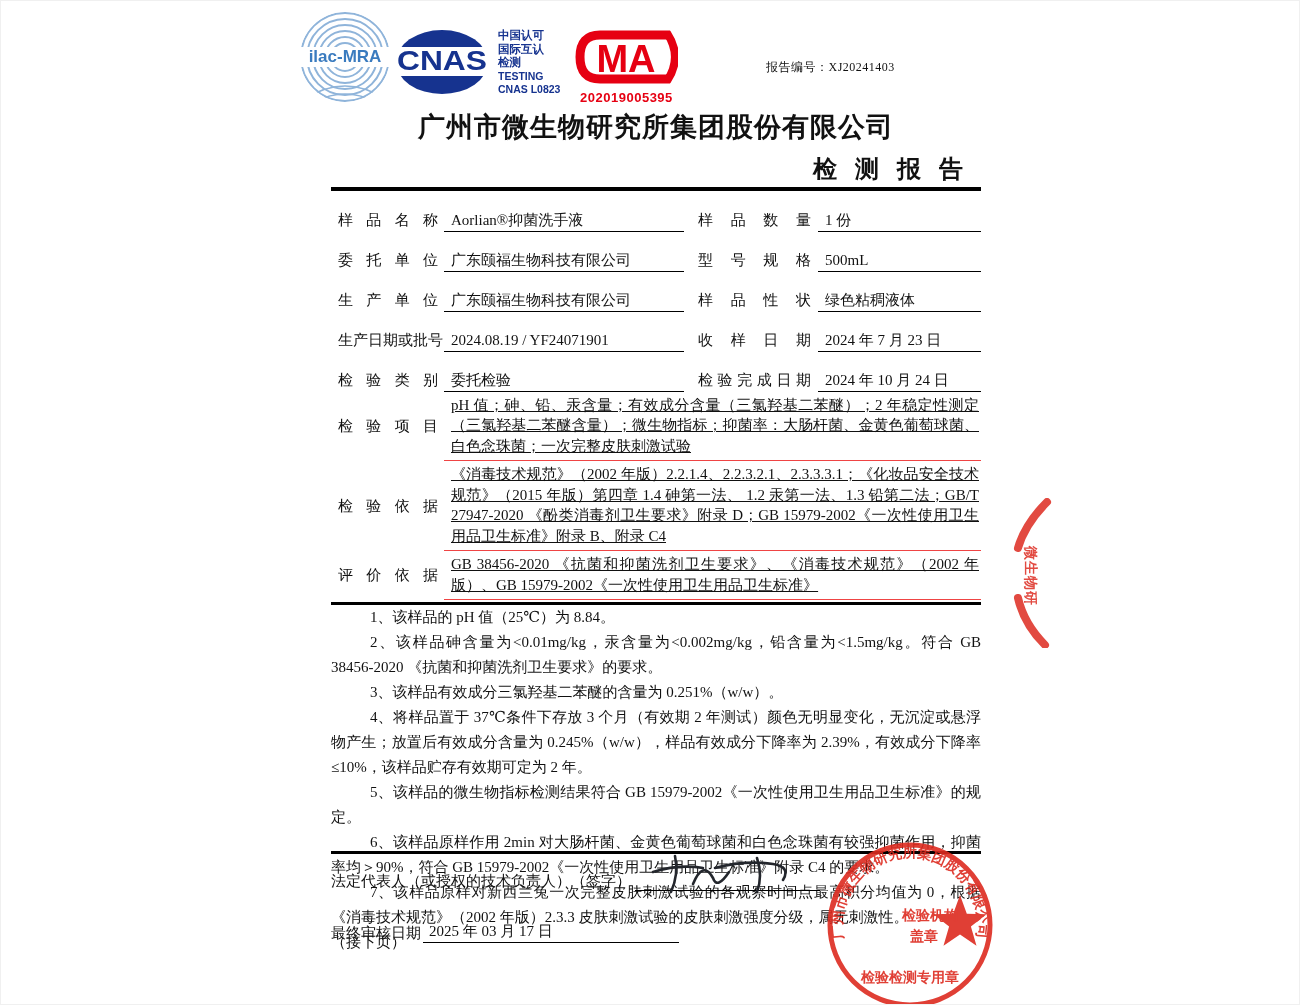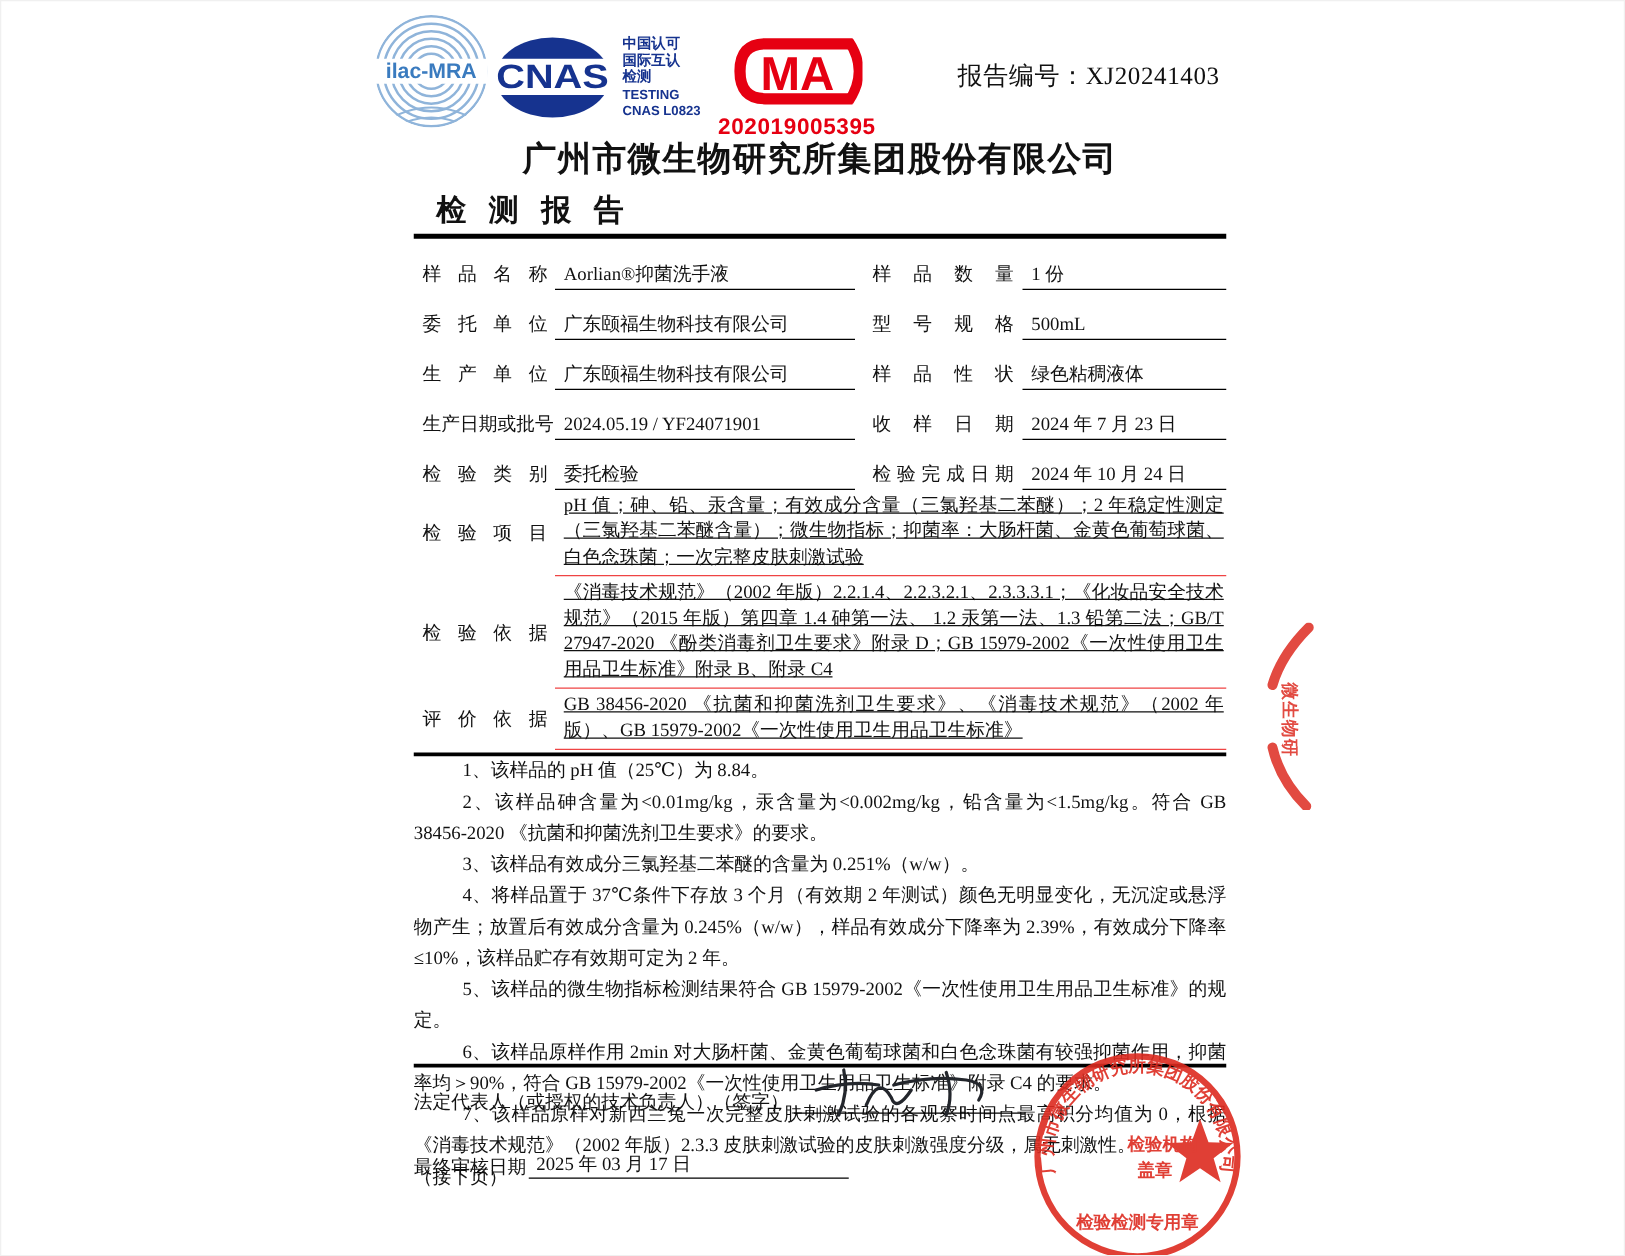--- a/index.html
+++ b/index.html
@@ -5,28 +5,28 @@
   html,body{margin:0;padding:0;background:#fff;}
   .page{position:relative;width:1300px;height:1005px;background:#fff;overflow:hidden;
         font-family:"Liberation Serif","DejaVu Serif",serif;color:#111;box-sizing:border-box;border:1px solid #f0f0f0;}
 
   
   .logos{position:absolute;left:298px;top:8px;height:100px;display:flex;align-items:flex-start;}
   .accred-text{margin:20px 6px 0 8px;color:#16338f;font-weight:bold;line-height:13.5px;font-size:11.5px;
                font-family:"Liberation Sans","DejaVu Sans",sans-serif;}
   .accred-text .sm{font-size:10.5px;}
   .cma-wrap{margin-left:8px;margin-top:20px;text-align:center;}
-  .cma-number{color:#e60012;font-weight:bold;font-size:18px;letter-spacing:.5px;margin-top:1px;
+  .cma-number{color:#e60012;font-weight:bold;font-size:13px;letter-spacing:.5px;margin-top:1px;
               font-family:"Liberation Sans","DejaVu Sans",sans-serif;}
-  .report-no{position:absolute;left:765px;top:46px;font-size:20px;letter-spacing:.5px;}
+  .report-no{position:absolute;left:765px;top:58px;font-size:12px;letter-spacing:.5px;}
 
   
   .content{position:absolute;left:330px;top:110px;width:650px;}
   .company-title{font-size:27px;font-weight:bold;text-align:center;line-height:32px;letter-spacing:1px;}
-  .report-title{font-size:24px;font-weight:bold;text-align:left;line-height:28px;letter-spacing:18px;
+  .report-title{font-size:24px;font-weight:bold;text-align:right;line-height:28px;letter-spacing:18px;
                 text-indent:18px;margin-top:12px;}
   .rule-a{height:3.5px;background:#000;margin-top:4px;}
   .rule-b{height:3px;background:#000;margin-top:2px;}
 
   
   .info-grid{display:grid;grid-template-columns:113px 240px 134px 163px;font-size:15px;margin-top:1px;}
   .cell{box-sizing:border-box;}
   .c1{padding-left:7px;}
   .c3{padding-left:14px;}
   .lab{display:inline-block;text-align:justify;text-align-last:justify;white-space:nowrap;}
@@ -130,21 +130,21 @@
       <div class="cell srow val">广东颐福生物科技有限公司</div>
       <div class="cell c3 srow"><span class="lab lab2">型号规格</span></div>
       <div class="cell srow val">500mL</div>
 
       <div class="cell c1 srow"><span class="lab lab1">生产单位</span></div>
       <div class="cell srow val">广东颐福生物科技有限公司</div>
       <div class="cell c3 srow"><span class="lab lab2">样品性状</span></div>
       <div class="cell srow val">绿色粘稠液体</div>
 
       <div class="cell c1 srow"><span class="lab lab1">生产日期或批号</span></div>
-      <div class="cell srow val">2024.05.19 / YF24071901</div>
+      <div class="cell srow val">2024.08.19 / YF24071901</div>
       <div class="cell c3 srow"><span class="lab lab2">收样日期</span></div>
       <div class="cell srow val">2024 年 7 月 23 日</div>
 
       <div class="cell c1 srow"><span class="lab lab1">检验类别</span></div>
       <div class="cell srow val">委托检验</div>
       <div class="cell c3 srow"><span class="lab lab2">检验完成日期</span></div>
       <div class="cell srow val">2024 年 10 月 24 日</div>
 
       <div class="cell c1 wlab">
           <span class="lab lab1">检验项目</span>

